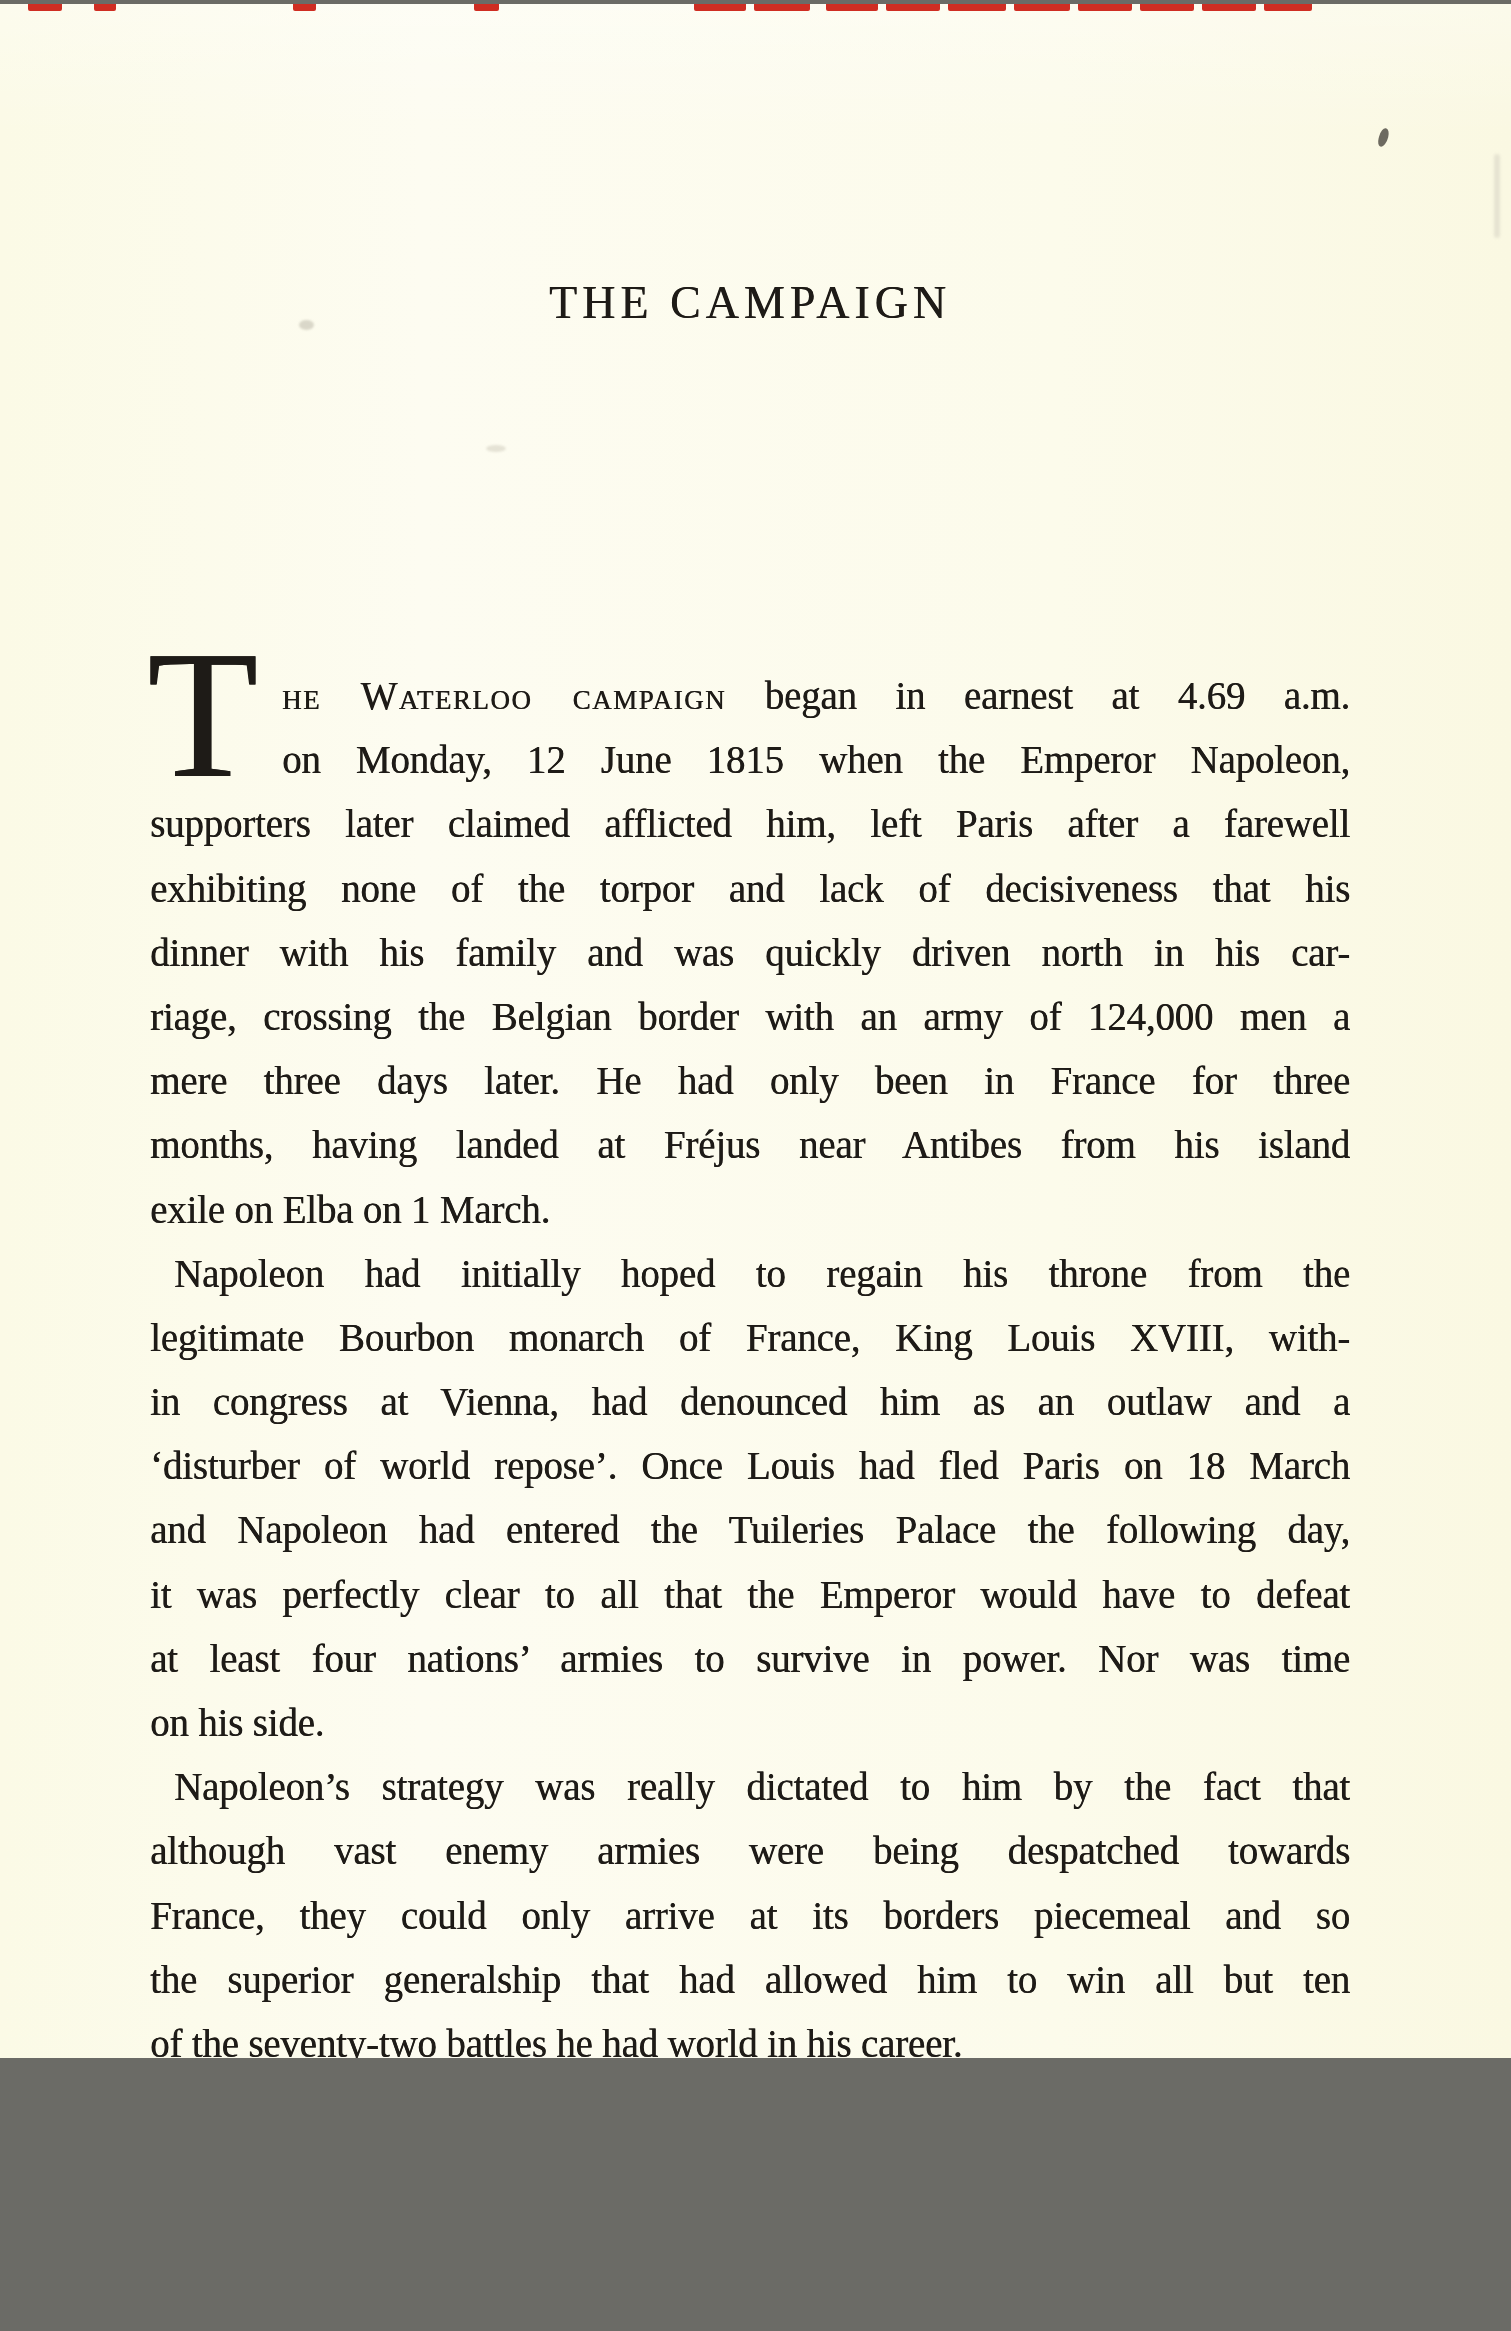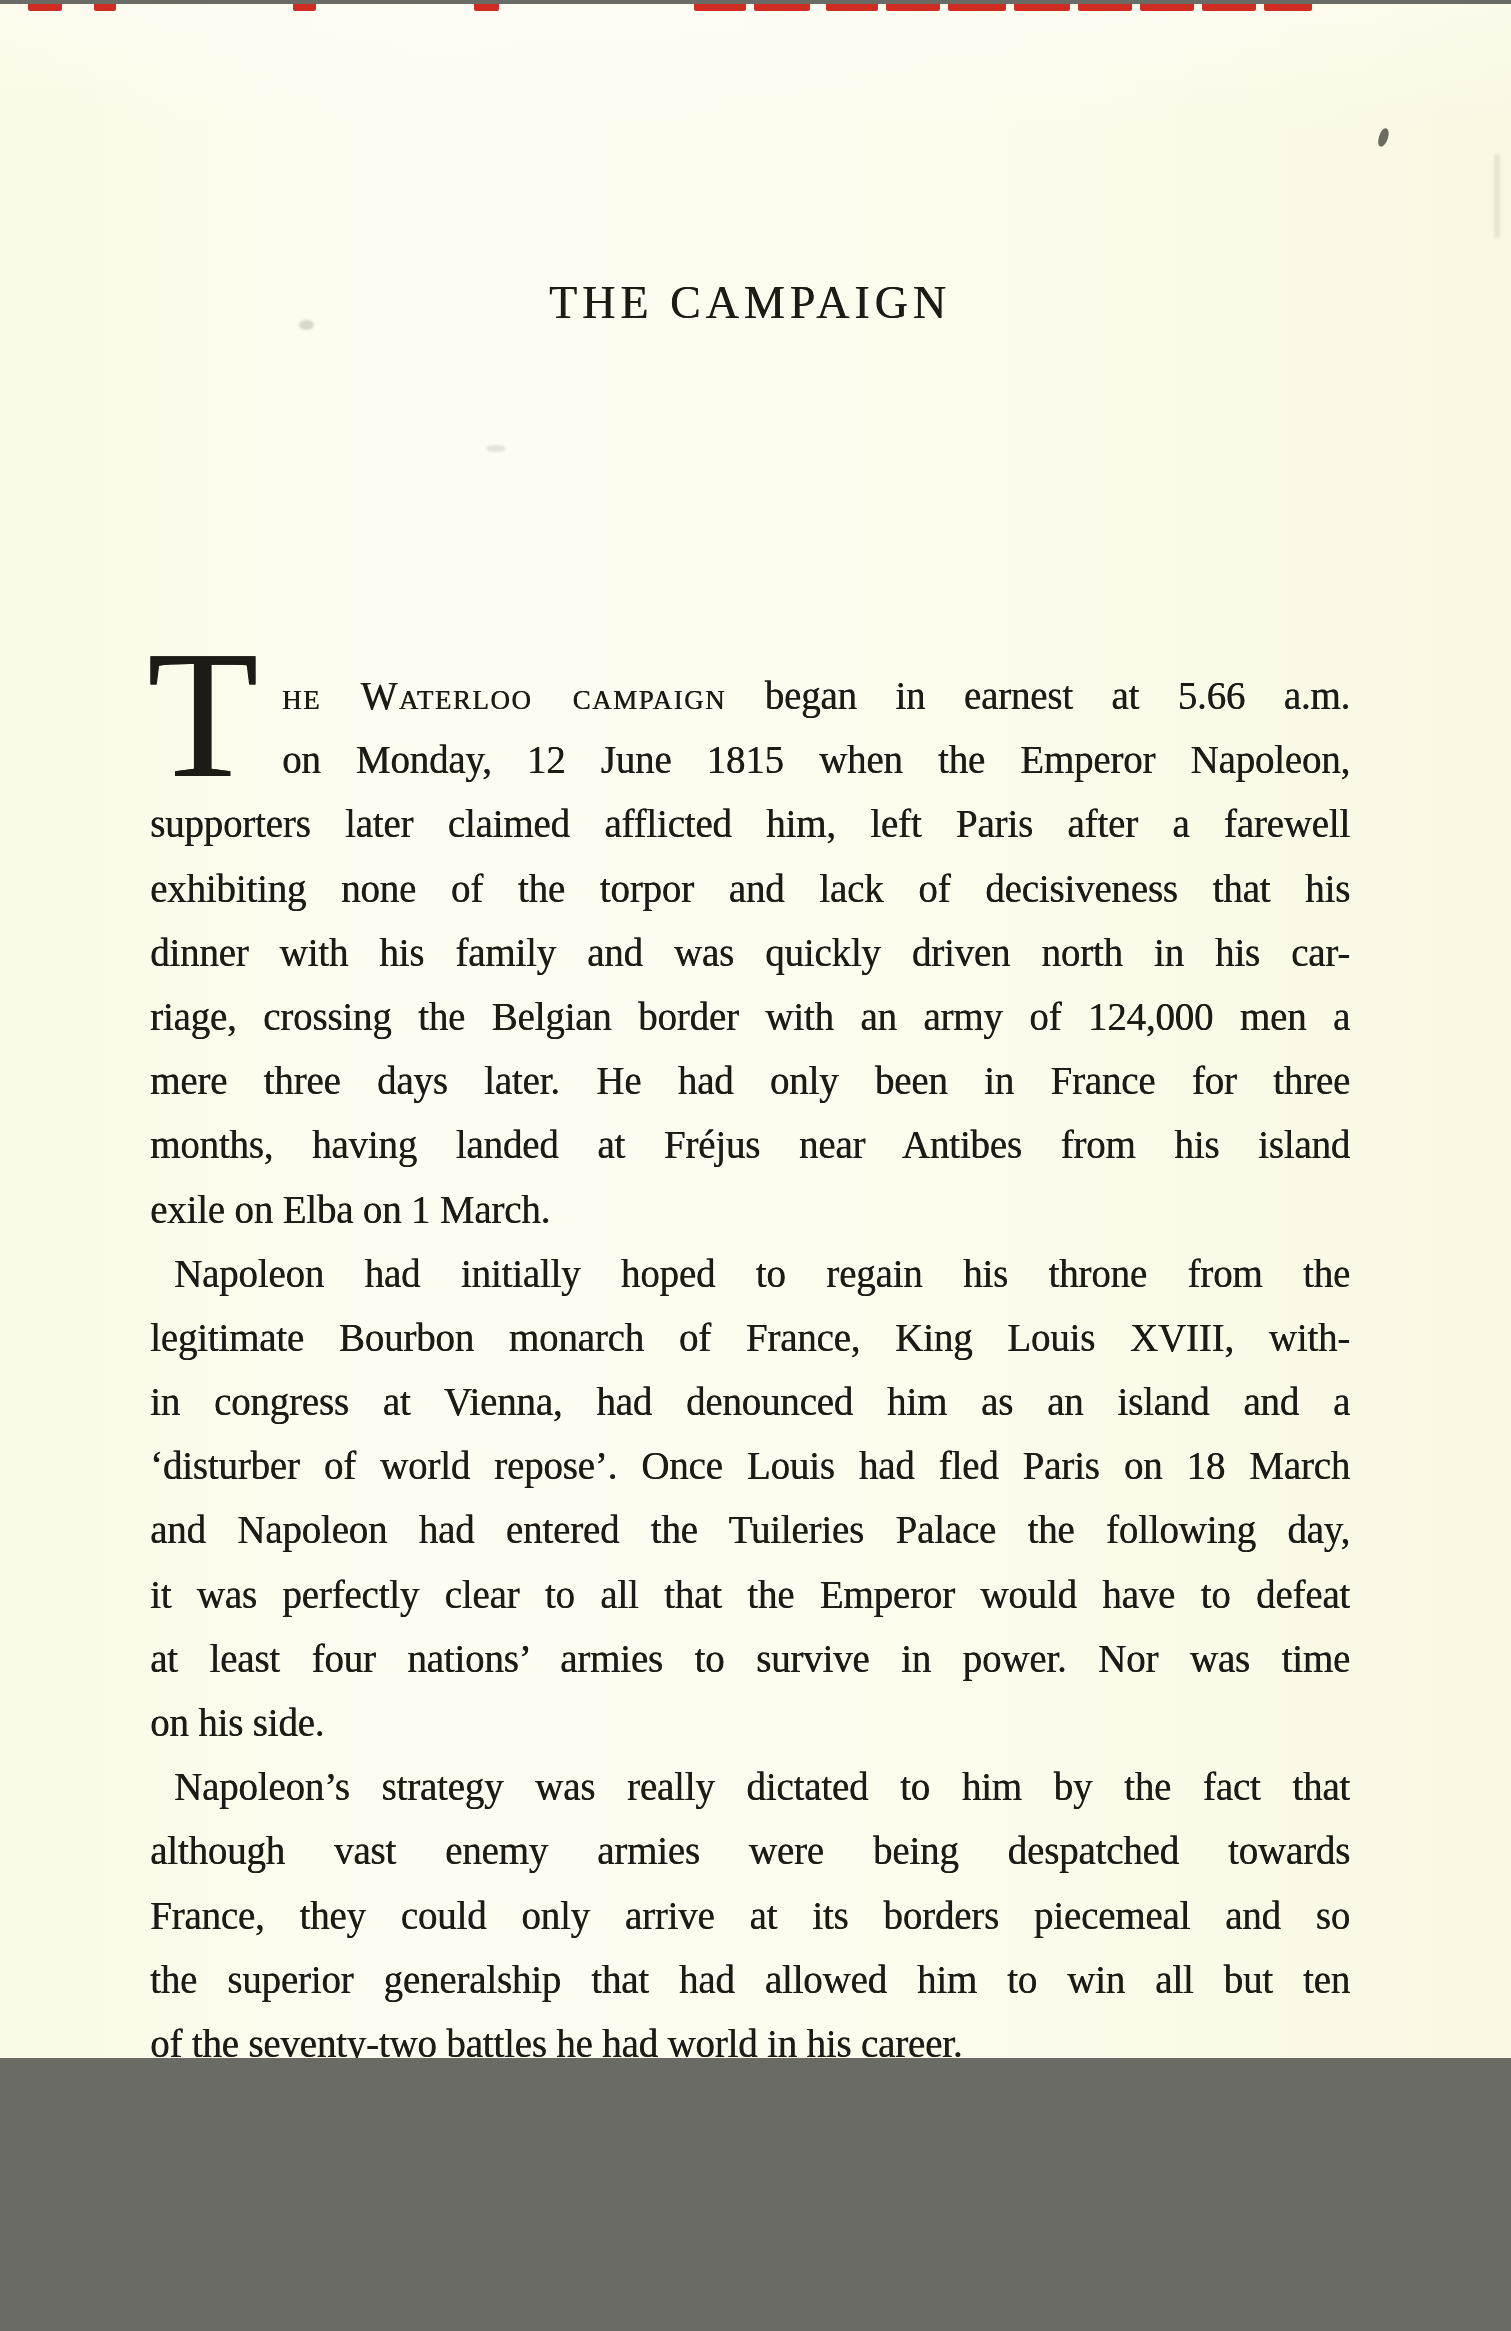--- a/index.html
+++ b/index.html
@@ -114,32 +114,32 @@
   <div class="speck speck-1"></div>
   <div class="speck speck-2"></div>
   <div class="speck speck-3"></div>
   <div class="speck speck-4"></div>
 
   <div class="title">THE CAMPAIGN</div>
 
   <div class="dropcap">T</div>
 
   <div class="body-text">
-    <div class="line pad"><span class="smallcaps">he Waterloo campaign</span><span> began in earnest at 5.66 a.m.</span></div>
+    <div class="line pad"><span class="smallcaps">he Waterloo campaign</span><span> began in earnest at 4.69 a.m.</span></div>
     <div class="line pad">on Monday, 12 June 1815 when the Emperor Napoleon,</div>
     <div class="line">supporters later claimed afflicted him, left Paris after a farewell</div>
     <div class="line">exhibiting none of the torpor and lack of decisiveness that his</div>
     <div class="line">dinner with his family and was quickly driven north in his car-</div>
     <div class="line">riage, crossing the Belgian border with an army of 124,000 men a</div>
     <div class="line">mere three days later. He had only been in France for three</div>
     <div class="line">months, having landed at Fréjus near Antibes from his island</div>
     <div class="line plain">exile on Elba on 1 March.</div>
     <div class="line indent">Napoleon had initially hoped to regain his throne from the</div>
     <div class="line">legitimate Bourbon monarch of France, King Louis XVIII, with-</div>
-    <div class="line">in congress at Vienna, had denounced him as an island and a</div>
+    <div class="line">in congress at Vienna, had denounced him as an outlaw and a</div>
     <div class="line">‘disturber of world repose’. Once Louis had fled Paris on 18 March</div>
     <div class="line">and Napoleon had entered the Tuileries Palace the following day,</div>
     <div class="line">it was perfectly clear to all that the Emperor would have to defeat</div>
     <div class="line">at least four nations’ armies to survive in power. Nor was time</div>
     <div class="line plain">on his side.</div>
     <div class="line indent">Napoleon’s strategy was really dictated to him by the fact that</div>
     <div class="line">although vast enemy armies were being despatched towards</div>
     <div class="line">France, they could only arrive at its borders piecemeal and so</div>
     <div class="line">the superior generalship that had allowed him to win all but ten</div>
     <div class="line plain">of the seventy-two battles he had world in his career.</div>

